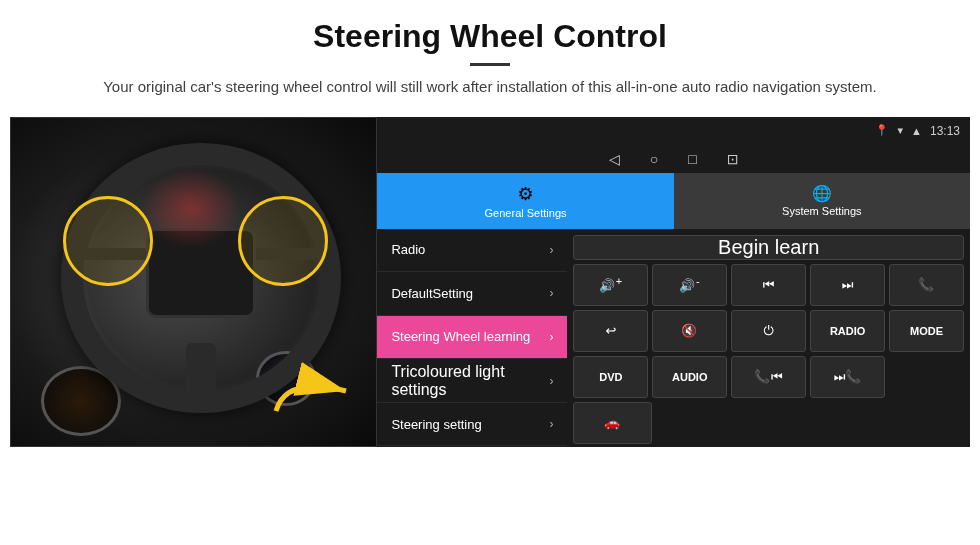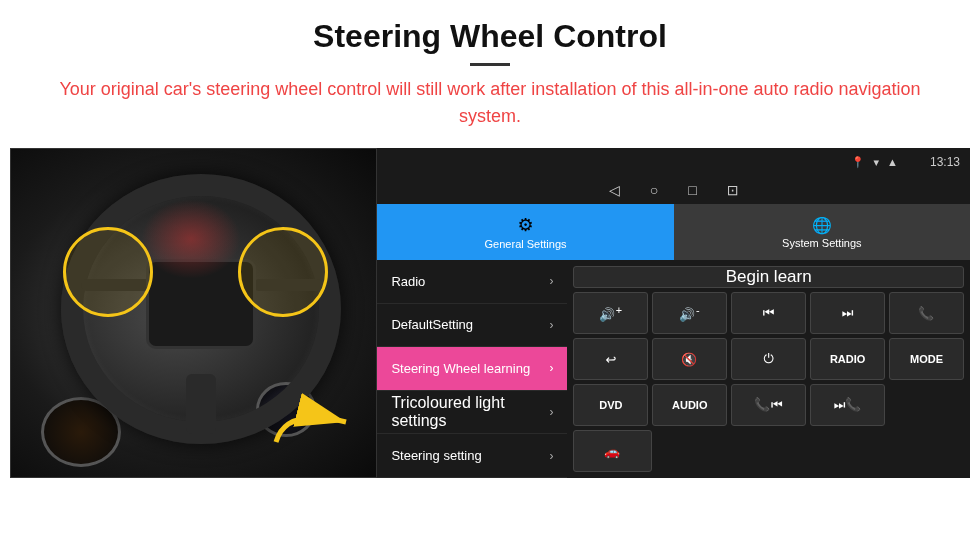--- a/index.html
+++ b/index.html
@@ -22,22 +22,22 @@
       color: #111;
       margin-bottom: 8px;
     }
     .header .divider {
       width: 40px;
       height: 3px;
       background: #333;
       margin: 0 auto 10px;
     }
     .header p {
-      font-size: 18px;
-      color: #ef4444;
+      font-size: 15px;
+      color: #404040;
       line-height: 1.5;
     }
 
     
     .main-content {
       display: flex;
       flex-direction: row;
       margin: 0 10px;
       gap: 0;
     }
@@ -285,21 +285,21 @@
     .begin-learn-row {
       display: flex;
       height: 42px;
       align-items: stretch;
     }
     .begin-learn-btn {
       flex: 1;
       background: #2a2a2a;
       border: 1px solid #444;
       color: #fff;
-      font-size: 17px;
+      font-size: 20px;
       display: flex;
       align-items: center;
       justify-content: center;
       cursor: pointer;
       border-radius: 3px;
     }
 
     
     .controls-grid {
       display: grid;
@@ -373,21 +373,21 @@
   <div class="head-unit">
 
     <div class="status-bar">
       <div class="status-icons">
         
       </div>
       <div class="status-time">
         <span style="color:#ccc;font-size:11px;">📍</span>
         <span style="color:#ccc;font-size:11px;">▾</span>
         <span style="color:#ccc;font-size:11px;">▲</span>
-        <span style="color:#ccc;font-size:12px;margin-left:24px;">13:13</span>
+        <span style="color:#ccc;font-size:12px;">13:13</span>
       </div>
     </div>
 
     <div class="nav-bar">
       <span class="nav-icon">◁</span>
       <span class="nav-icon">○</span>
       <span class="nav-icon">□</span>
       <span class="nav-icon">⊡</span>
     </div>
 

